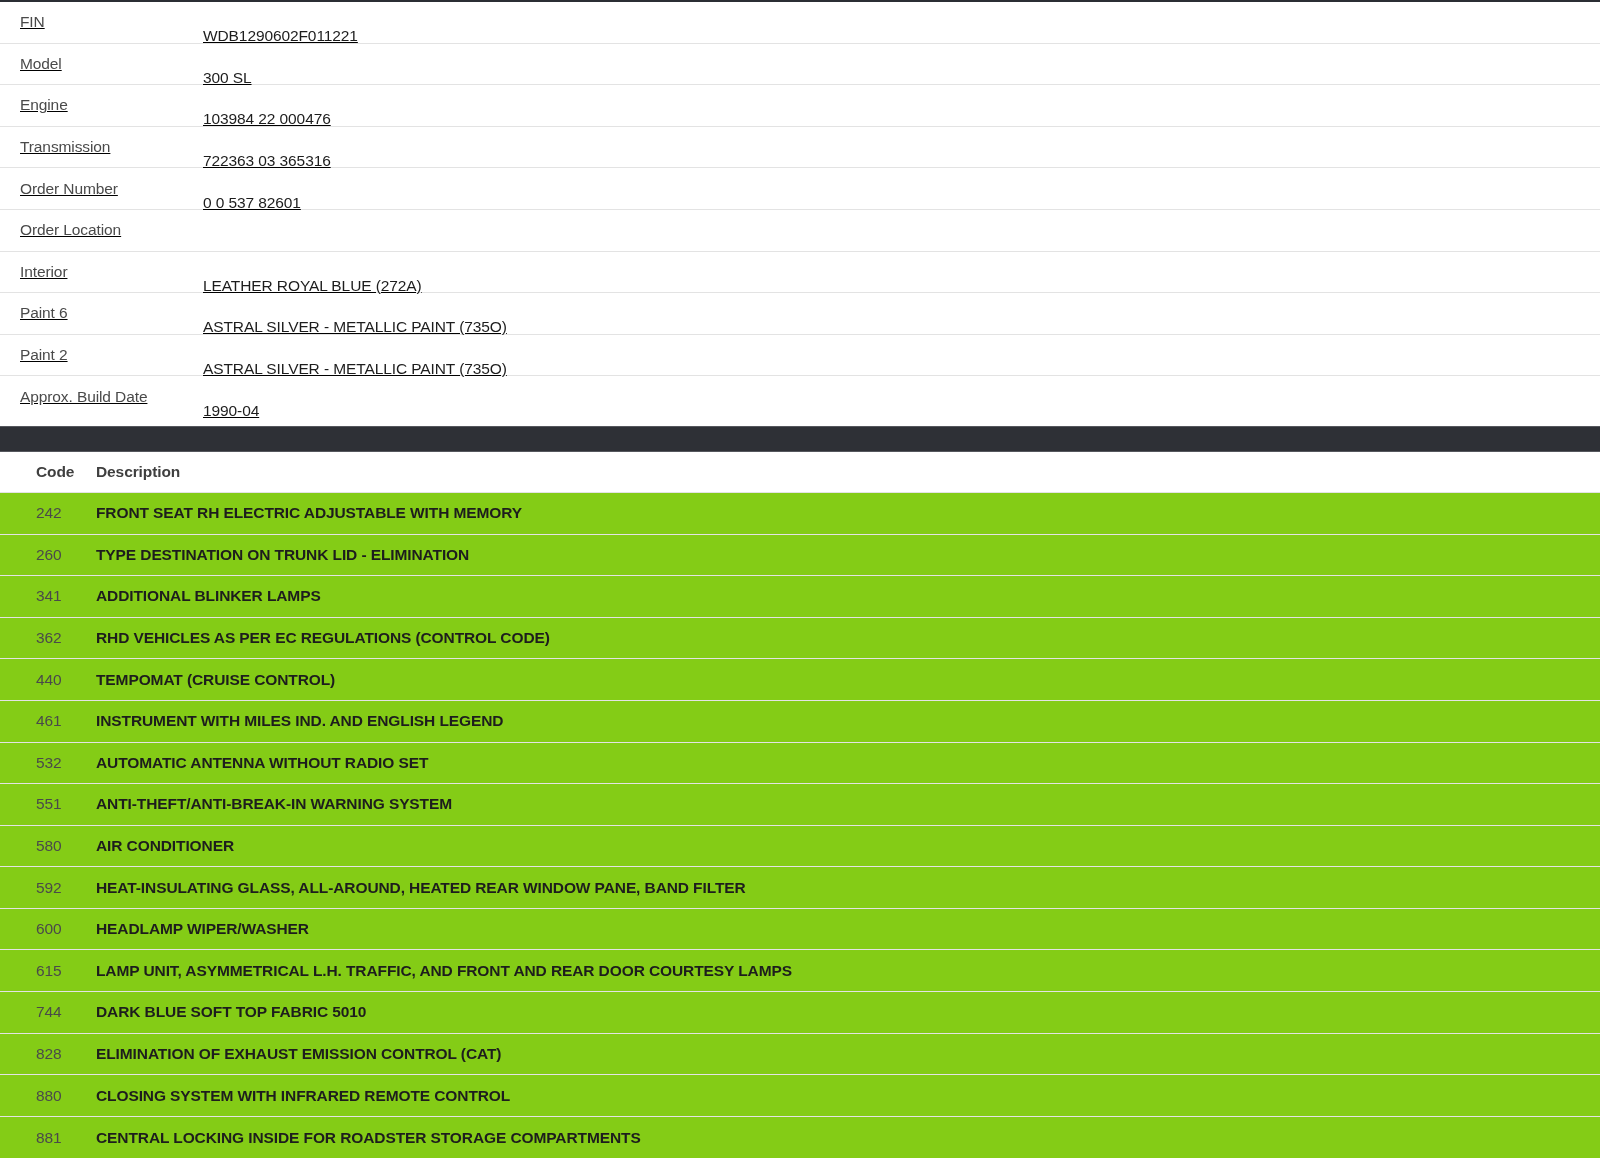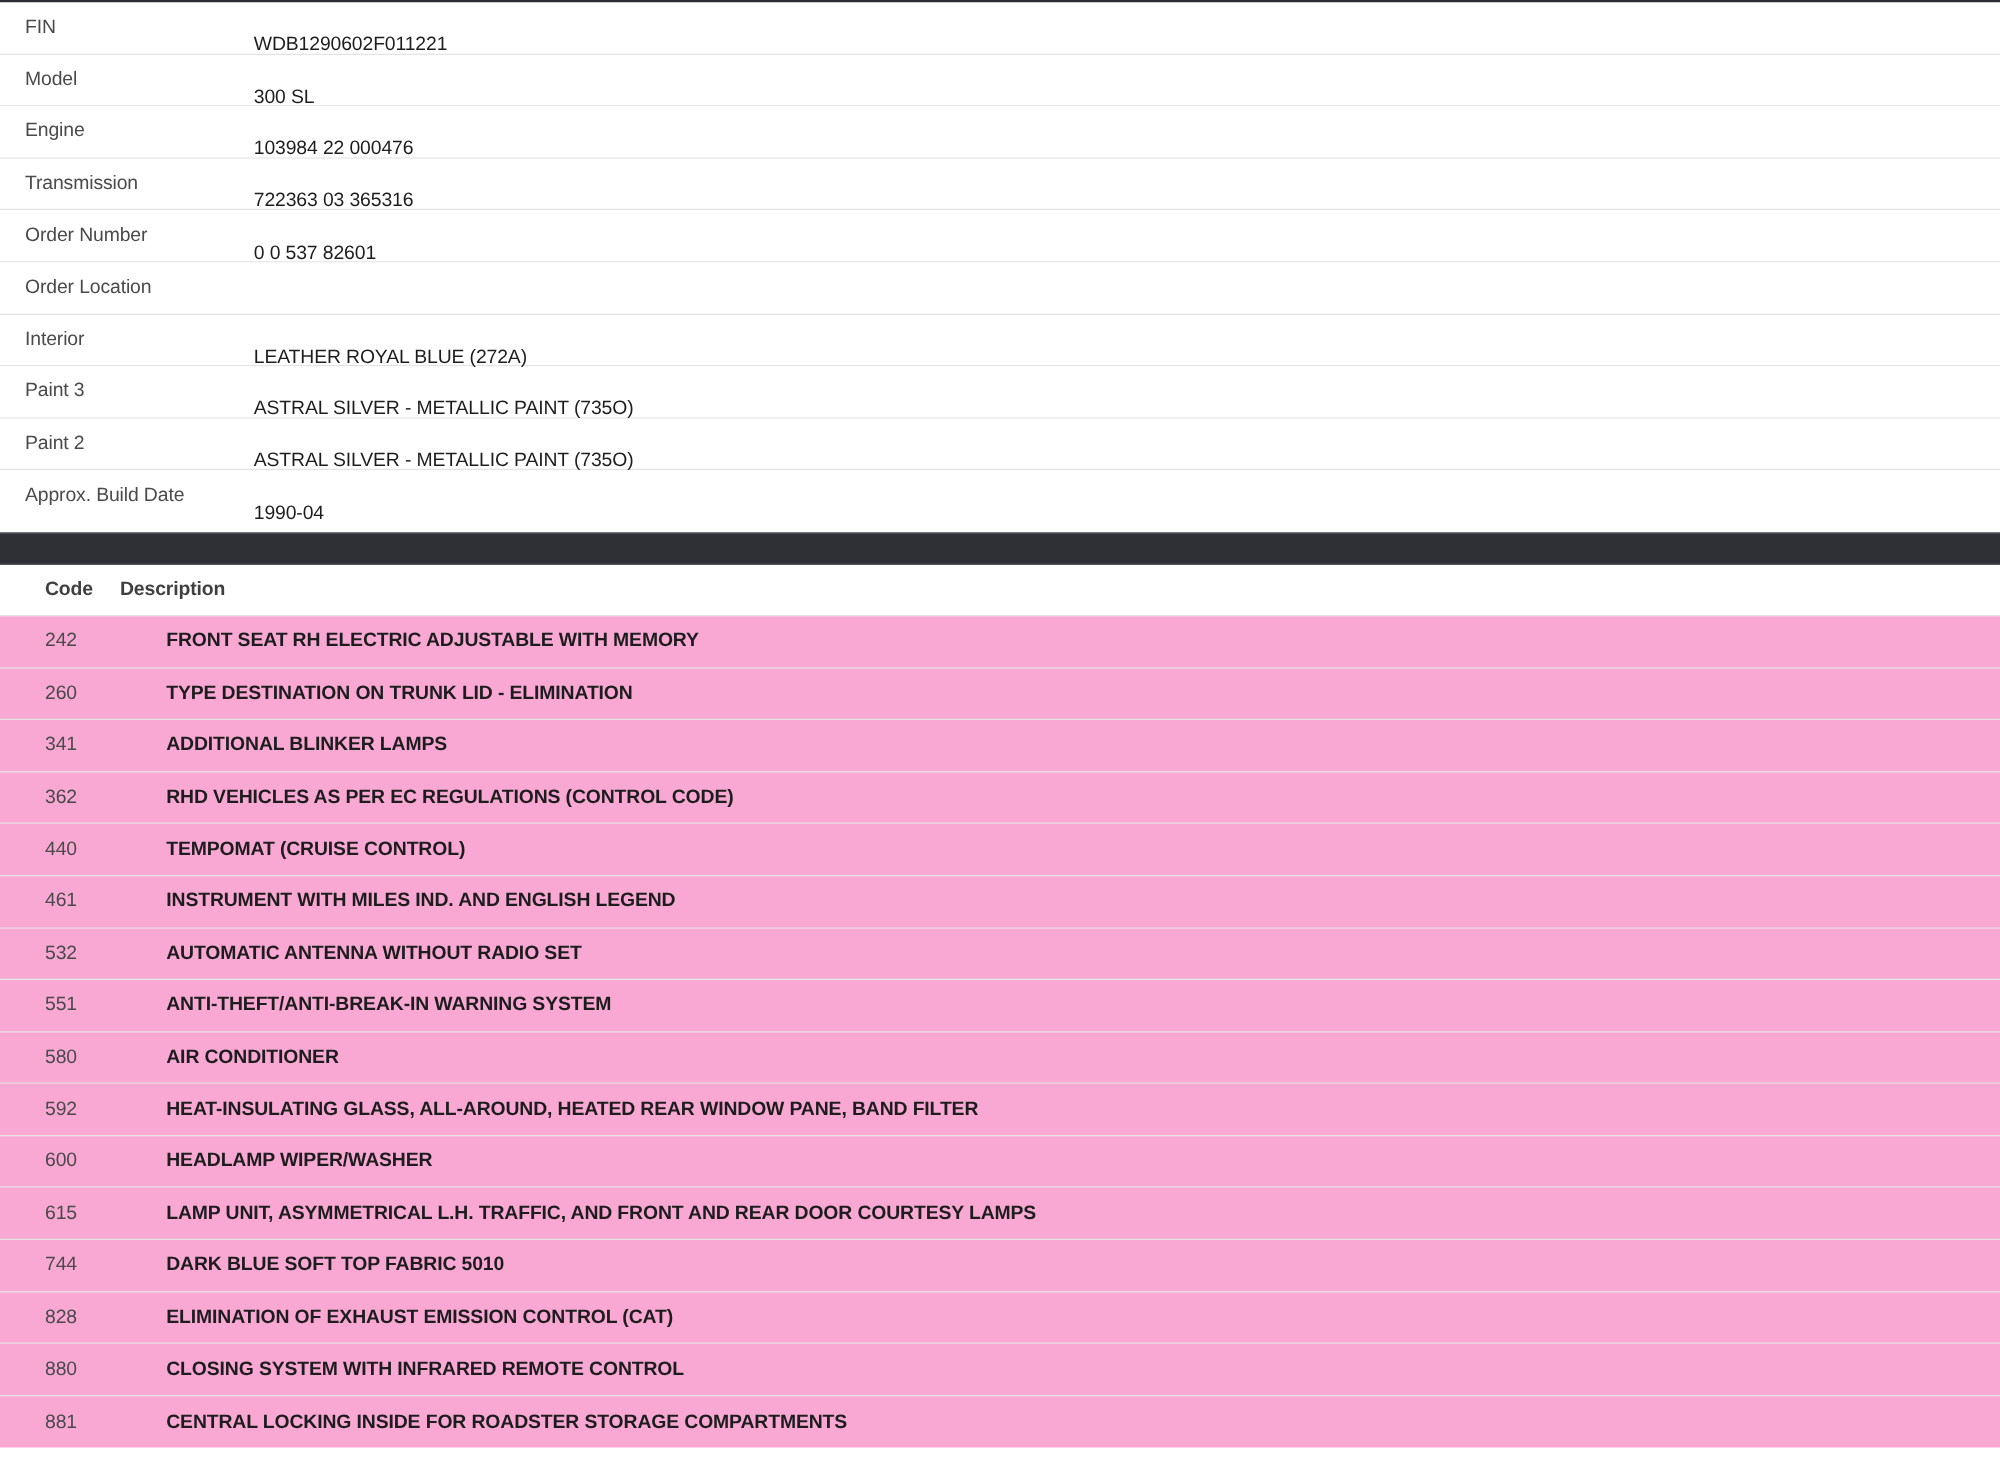--- a/index.html
+++ b/index.html
@@ -15,20 +15,21 @@
   .info-table {
     width: 100%;
     border-top: 2px solid #2b2e34;
   }
   .info-row {
     display: flex;
     align-items: center;
     height: 41.6px;
     border-bottom: 1px solid #e3e3e3;
     background: #ffffff;
+    text-decoration: underline;
   }
   .info-row:last-child { border-bottom: none; }
   .info-label {
     flex: 0 0 203px;
     padding-left: 20px;
     font-size: 15.5px;
     letter-spacing: -0.1px;
     color: #4a4a4a;
     font-weight: 400;
   }
@@ -64,22 +65,21 @@
     font-weight: 700;
     color: #3f3f3f;
     font-size: 15.5px;
     letter-spacing: -0.1px;
   }
   .code-row {
     display: flex;
     align-items: center;
     height: 41.6px;
     border-bottom: 1px solid #e3e3e3;
-    background: #f9a8d4;
-    gap: 37px;
+    background: #84cc16;
   }
   .code-row:last-child { border-bottom: none; }
   .col-code {
     flex: 0 0 96px;
     padding-left: 36px;
     font-size: 15.5px;
     letter-spacing: -0.1px;
     color: #4a4a4a;
     font-weight: 400;
   }
@@ -125,21 +125,21 @@
   <div class="info-row">
     <div class="info-label">Order Location</div>
   </div>
 
   <div class="info-row">
     <div class="info-label">Interior</div>
     <div class="info-value">LEATHER ROYAL BLUE (272A)</div>
   </div>
 
   <div class="info-row">
-    <div class="info-label">Paint 3</div>
+    <div class="info-label">Paint 6</div>
     <div class="info-value">ASTRAL SILVER - METALLIC PAINT (735O)</div>
   </div>
 
   <div class="info-row">
     <div class="info-label">Paint 2</div>
     <div class="info-value">ASTRAL SILVER - METALLIC PAINT (735O)</div>
   </div>
 
   <div class="info-row">
     <div class="info-label">Approx. Build Date</div>

